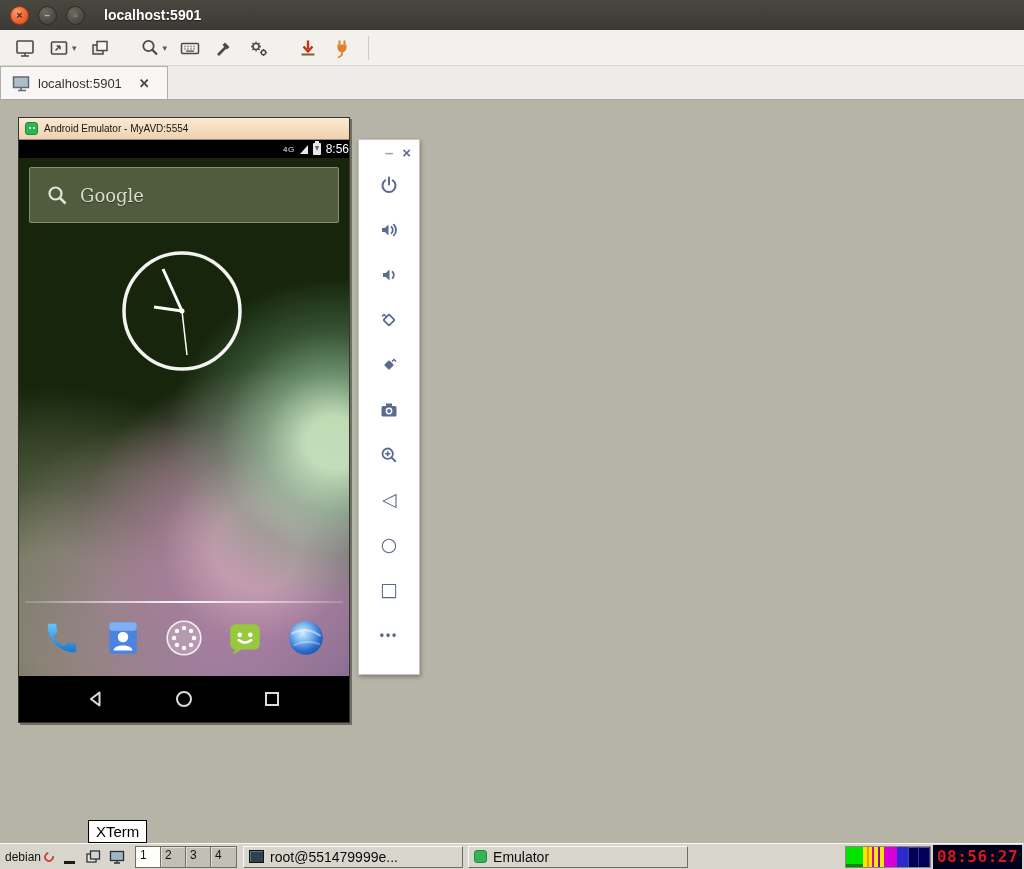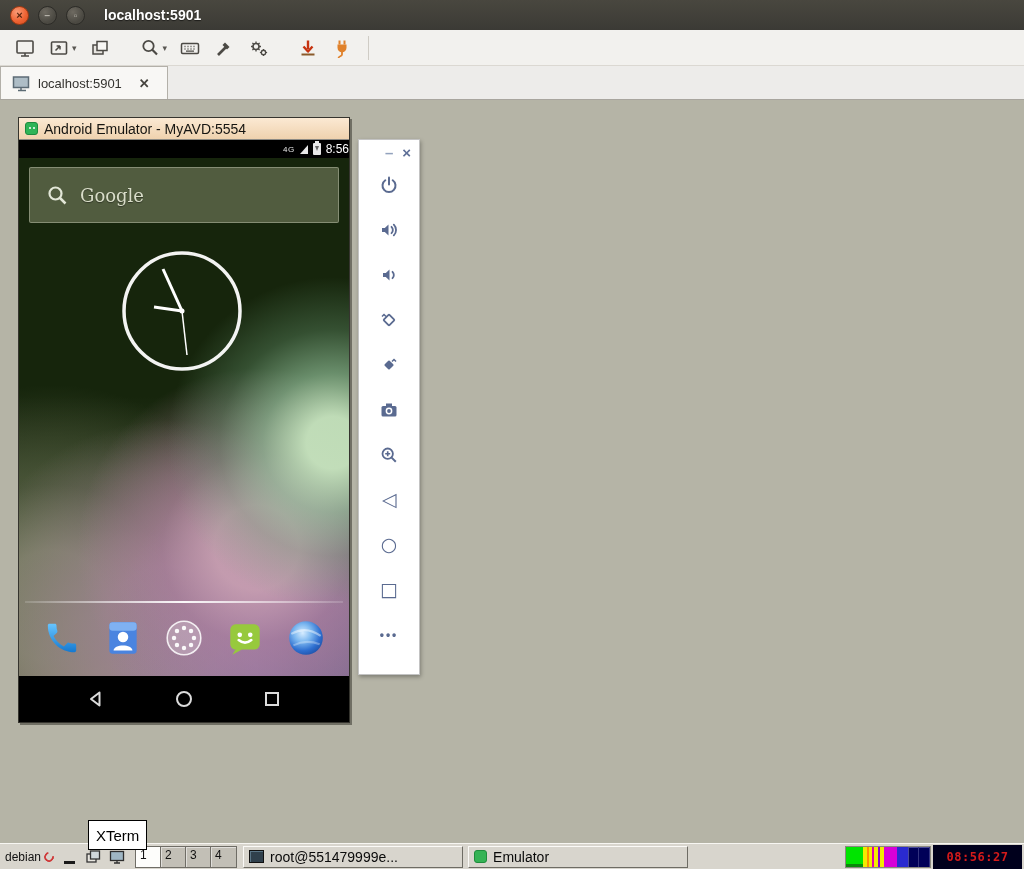--- a/index.html
+++ b/index.html
@@ -31,21 +31,21 @@
     display:flex; align-items:center; gap:7px; padding:0 10px; font-size:13px; color:#33322f;}
   .tab .tclose {font-weight:bold; color:#46443f; font-size:13px; margin-left:10px;}
 
   
   .canvas {position:absolute; top:100px; left:0; width:1024px; height:743px; background:#b5b4a6;}
 
   
   .emu {position:absolute; left:18px; top:17px; width:332px; height:606px; border:1px solid #35342e;
     background:#000; box-shadow:2px 2px 0 rgba(55,55,45,.55);}
   .emu-title {height:22px; background:linear-gradient(#fbe9d3,#efd2ae); border-bottom:1px solid #8d8b84;
-    display:flex; align-items:center; gap:6px; padding:0 6px; font-size:14px; color:#161511;}
+    display:flex; align-items:center; gap:6px; padding:0 6px; font-size:10px; color:#161511;}
   .droid-ico {width:13px;height:13px;border-radius:3px;background:#2fb457;border:1px solid #1d8a3e;position:relative;flex:none;}
   .droid-ico:after {content:"";position:absolute;left:3px;top:4px;width:2px;height:2px;background:#fff;border-radius:50%;box-shadow:4px 0 0 #fff;}
   .emu-screen {position:relative; width:330px; height:582px; overflow:hidden; background:#15230c;}
   .wallpaper {position:absolute; inset:0; background-color:#16250c;
     background-image:
       radial-gradient(circle at 95% 52%, rgba(198,228,190,.95) 0 6%, rgba(150,198,158,.65) 16%, rgba(110,160,120,.35) 26%, transparent 38%),
       radial-gradient(circle at 72% 70%, rgba(205,162,180,.85) 0 9%, rgba(180,130,160,.55) 20%, transparent 38%),
       radial-gradient(circle at 88% 88%, rgba(150,120,170,.8) 0 10%, transparent 34%),
       radial-gradient(circle at 45% 84%, rgba(160,130,150,.75) 0 12%, transparent 40%),
       radial-gradient(circle at 10% 80%, rgba(122,132,98,.9) 0 10%, rgba(100,110,80,.5) 22%, transparent 40%),
@@ -75,21 +75,21 @@
   .ctrl {position:absolute; left:358px; top:39px; width:62px; height:536px; background:#fff;
     border:1px solid #c3c3c3; box-shadow:1px 2px 4px rgba(0,0,0,.3); display:flex; flex-direction:column;}
   .ctrl-top {display:flex; justify-content:flex-end; align-items:center; gap:9px; padding:3px 8px 0 0; height:22px;}
   .ctrl-top .mini {color:#93a2bd; font-size:15px; font-weight:bold; line-height:10px;}
   .ctrl-top .clos {color:#5f7098; font-size:15px; font-weight:bold; line-height:13px;}
   .ctrl-btn {height:45px; display:flex; align-items:center; justify-content:center; color:#5a6a90;}
   .glyph18 {font-size:19px; color:#5a6a90; font-family:"DejaVu Sans",sans-serif; line-height:1;}
   .dots {font-size:12px; letter-spacing:2px; color:#5a6a90; font-weight:bold;}
 
   
-  .tooltip {position:absolute; left:88px; top:820px; height:30px; background:#fff; border:1px solid #000;
+  .tooltip {position:absolute; left:88px; top:820px; height:23px; background:#fff; border:1px solid #000;
     display:flex; align-items:center; padding:0 7px; font-size:15px; color:#000; z-index:5;}
 
   
   .taskbar {position:absolute; left:0; bottom:0; width:1024px; height:26px; background:#d8d5cd;
     border-top:1px solid #f7f6f2; display:flex; align-items:center; padding:0 2px;}
   .deb {display:flex; align-items:center; gap:3px; padding:0 3px; font-size:12px; color:#111;}
   .swirl {width:10px;height:10px;border:2px solid #cf3a3a;border-radius:50%;border-top-color:transparent;transform:rotate(35deg);flex:none;}
   .mini-btn {width:22px;height:22px;display:flex;align-items:center;justify-content:center;margin:0 1px;}
   .us {width:11px;height:3px;background:#1a1a1a;margin-top:12px;}
   .pager {display:flex; margin:0 6px; border:1px solid #6f6d66;}
@@ -106,21 +106,21 @@
   .andr-ico {width:13px;height:13px;background:#35b355;border-radius:3px;border:1px solid #1f8c3c;flex:none;}
   .monitor {display:flex; align-items:center; height:22px; margin-left:auto; border:1px solid #8a887f;}
   .m-seg {height:20px;}
   .m-green {width:17px;background:linear-gradient(to top,#0a8a0a 15%, #00e400 15%);}
   .m-chart {width:21px;background:linear-gradient(90deg,#f2ea00 0 4px,#ff9000 4px 6px,#f2ea00 6px 9px,#e000b0 9px 11px,#f2ea00 11px 15px,#8a00d0 15px 17px,#f2ea00 17px 21px);}
   .m-mag {width:13px;background:#d800d8;}
   .m-blue {width:11px;background:#2a2ad0;}
   .m-navy {width:22px;background:#000058;box-shadow:inset 1px 1px 0 #4a4a9a;display:flex;}
   .m-navy i {display:block;width:11px;height:20px;border-right:1px solid #333380;}
   .clockbox {width:89px;height:24px;margin-left:2px;background:#00001c;color:#d41a1a;
-    font-family:"DejaVu Sans Mono",monospace;font-weight:bold;font-size:12px;
+    font-family:"DejaVu Sans Mono",monospace;font-weight:bold;font-size:16px;
     display:flex;align-items:center;justify-content:center;letter-spacing:.5px;}
 </style>
 </head>
 <body>
 
 <div class="titlebar">
   <span class="wbtn close">
       <span>×</span>
     </span>
   <span class="wbtn minmax">−</span>

